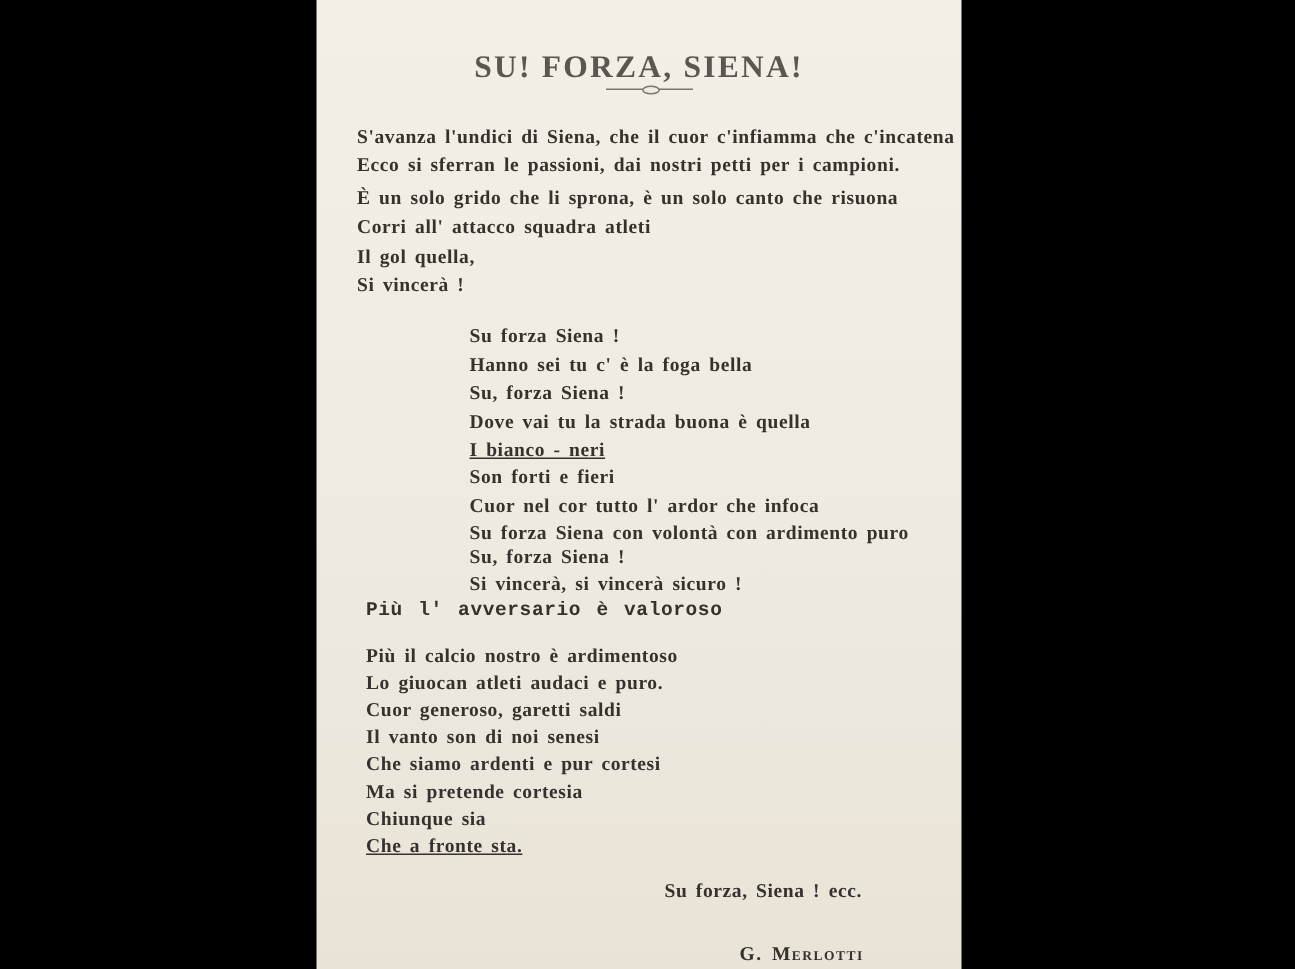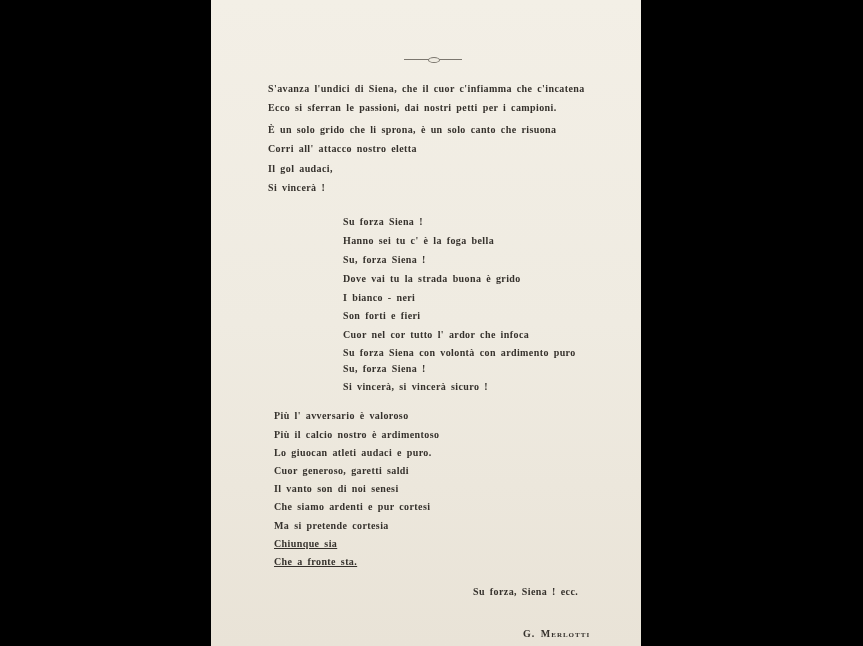--- a/index.html
+++ b/index.html
@@ -19,60 +19,61 @@
     }
     .rule {
       position: absolute; left: 193px; top: 59px; width: 58px; height: 1px; background: #7b766e;
     }
     .rule::after {
       content: ""; position: absolute; left: 24px; top: -2px; width: 10px; height: 4px;
       border-radius: 50%; border: 1px solid #7b766e; background: #efebe1;
     }
     .line {
       position: absolute; white-space: nowrap;
-      font-family: "Liberation Serif", serif; font-size: 10px; font-weight: bold;
-      letter-spacing: 0.4px; word-spacing: 2px; color: #35312c; margin-left: 30px;
+      font-family: "Liberation Serif", serif; font-size: 13px; font-weight: bold;
+      letter-spacing: 0.4px; word-spacing: 2px; color: #35312c;
     }
     .sig { font-variant: small-caps; letter-spacing: 1px; }
   </style>
 </head>
 <body>
 
 <div class="page">
+  <div class="title">SU! FORZA, SIENA!</div>
   <div class="rule"></div>
 
   <div>
     <div class="line" style="left:27px;top:83px;">S'avanza l'undici di Siena, che il cuor c'infiamma che c'incatena</div>
     <div class="line" style="left:27px;top:102px;">Ecco si sferran le passioni, dai nostri petti per i campioni.</div>
     <div class="line" style="left:27px;top:124px;">È un solo grido che li sprona, è un solo canto che risuona</div>
-    <div class="line" style="left:27px;top:143px;">Corri all' attacco nostro eletta</div>
-    <div class="line" style="left:27px;top:163px;">Il gol audaci,</div>
+    <div class="line" style="left:27px;top:143px;">Corri all' attacco squadra atleti</div>
+    <div class="line" style="left:27px;top:163px;">Il gol quella,</div>
     <div class="line" style="left:27px;top:182px;">Si vincerà !</div>
   </div>
 
   <div>
     <div class="line" style="left:102px;top:216px;">Su forza Siena !</div>
     <div class="line" style="left:102px;top:235px;">Hanno sei tu c' è la foga bella</div>
     <div class="line" style="left:102px;top:254px;">Su, forza Siena !</div>
-    <div class="line" style="left:102px;top:273px;">Dove vai tu la strada buona è grido</div>
-    <div class="line" style="left:102px;top:292px;">I bianco - neri</div>
+    <div class="line" style="left:102px;top:273px;">Dove vai tu la strada buona è quella</div>
+    <div class="line" style="left:102px;top:292px;text-decoration:underline;">I bianco - neri</div>
     <div class="line" style="left:102px;top:310px;text-align:right;">Son forti e fieri</div>
     <div class="line" style="left:102px;top:329px;">Cuor nel cor tutto l' ardor che infoca</div>
     <div class="line" style="left:102px;top:347px;">Su forza Siena con volontà con ardimento puro</div>
     <div class="line" style="left:102px;top:363px;">Su, forza Siena !</div>
     <div class="line" style="left:102px;top:381px;">Si vincerà, si vincerà sicuro !</div>
   </div>
 
   <div>
-    <div class="line" style="left:33px;top:410px;">Più l' avversario è valoroso</div>
+    <div class="line" style="left:33px;top:399px;font-family:Liberation Mono, monospace;">Più l' avversario è valoroso</div>
     <div class="line" style="left:33px;top:429px;">Più il calcio nostro è ardimentoso</div>
     <div class="line" style="left:33px;top:447px;">Lo giuocan atleti audaci e puro.</div>
     <div class="line" style="left:33px;top:465px;">Cuor generoso, garetti saldi</div>
     <div class="line" style="left:33px;top:483px;">Il vanto son di noi senesi</div>
     <div class="line" style="left:33px;top:501px;">Che siamo ardenti e pur cortesi</div>
     <div class="line" style="left:33px;top:520px;">Ma si pretende cortesia</div>
-    <div class="line" style="left:33px;top:538px;text-decoration:underline;">Chiunque sia</div>
+    <div class="line" style="left:33px;top:538px;">Chiunque sia</div>
     <div class="line" style="left:33px;top:556px;text-decoration:underline;">Che a fronte sta.</div>
   </div>
 
   <div class="line" style="left:232px;top:586px;">Su forza, Siena ! ecc.</div>
   <div class="line sig" style="left:282px;top:628px;">G. Merlotti</div>
 </div>
 
 </body></html>

